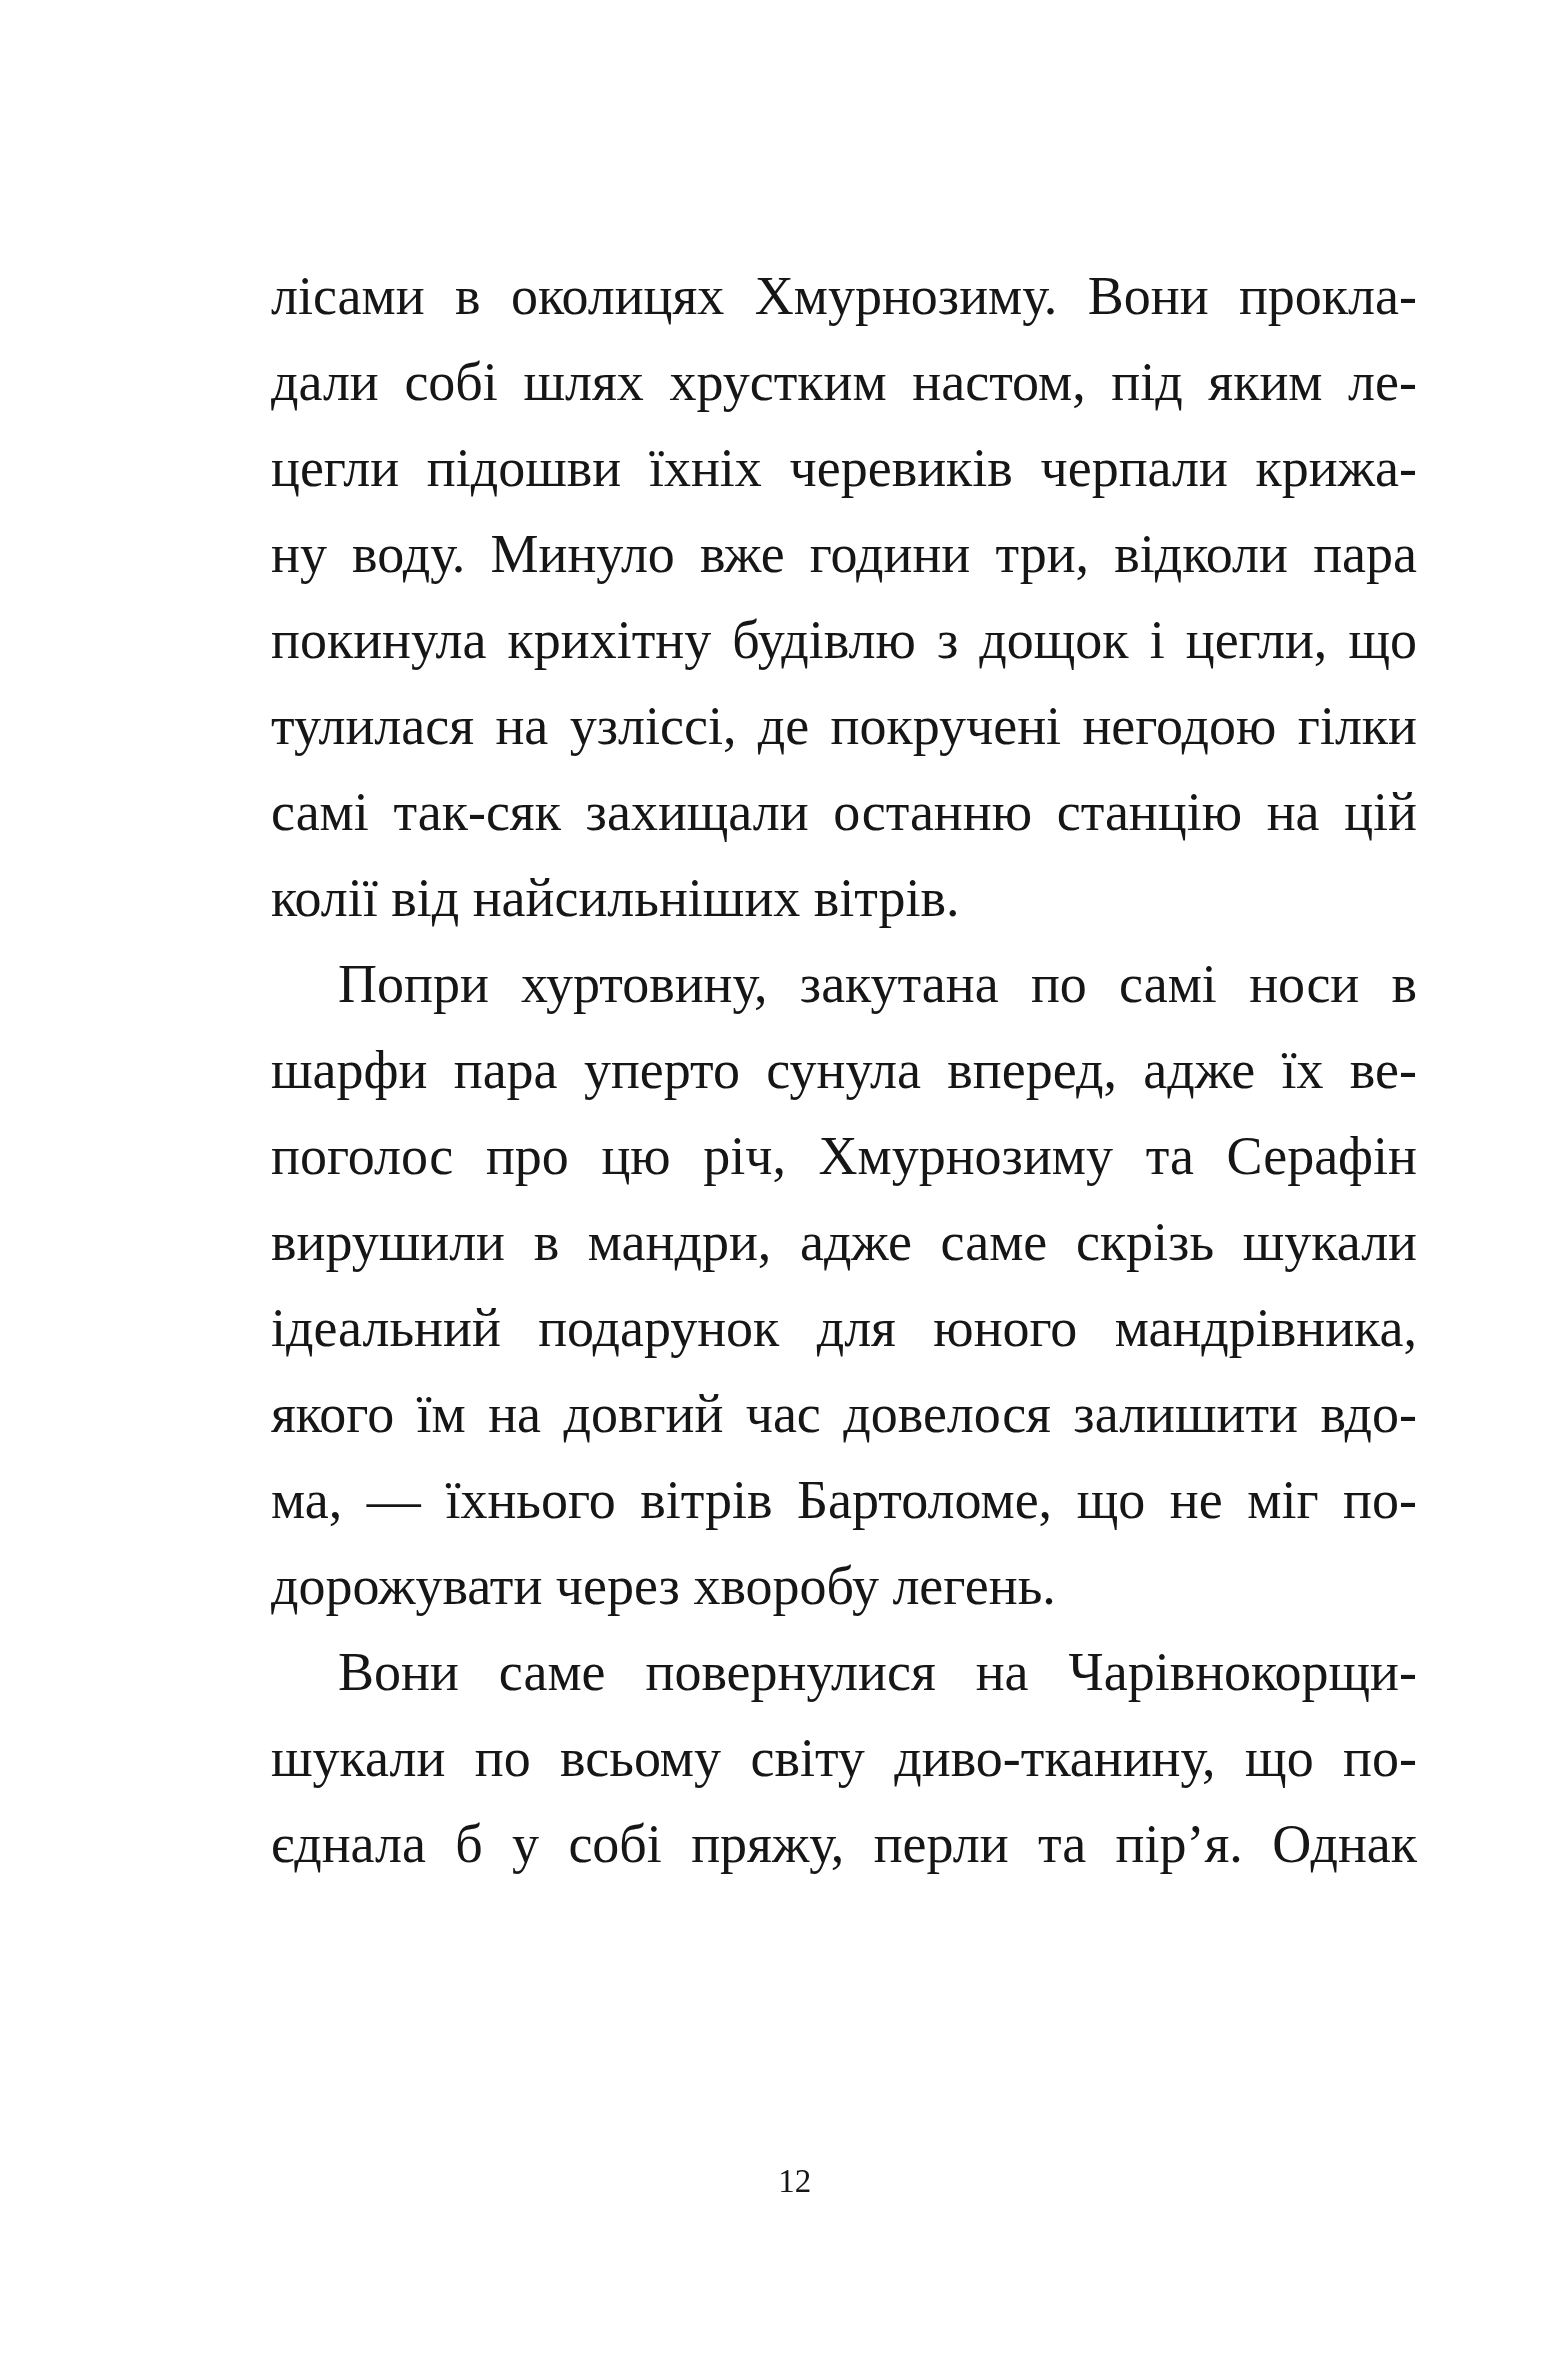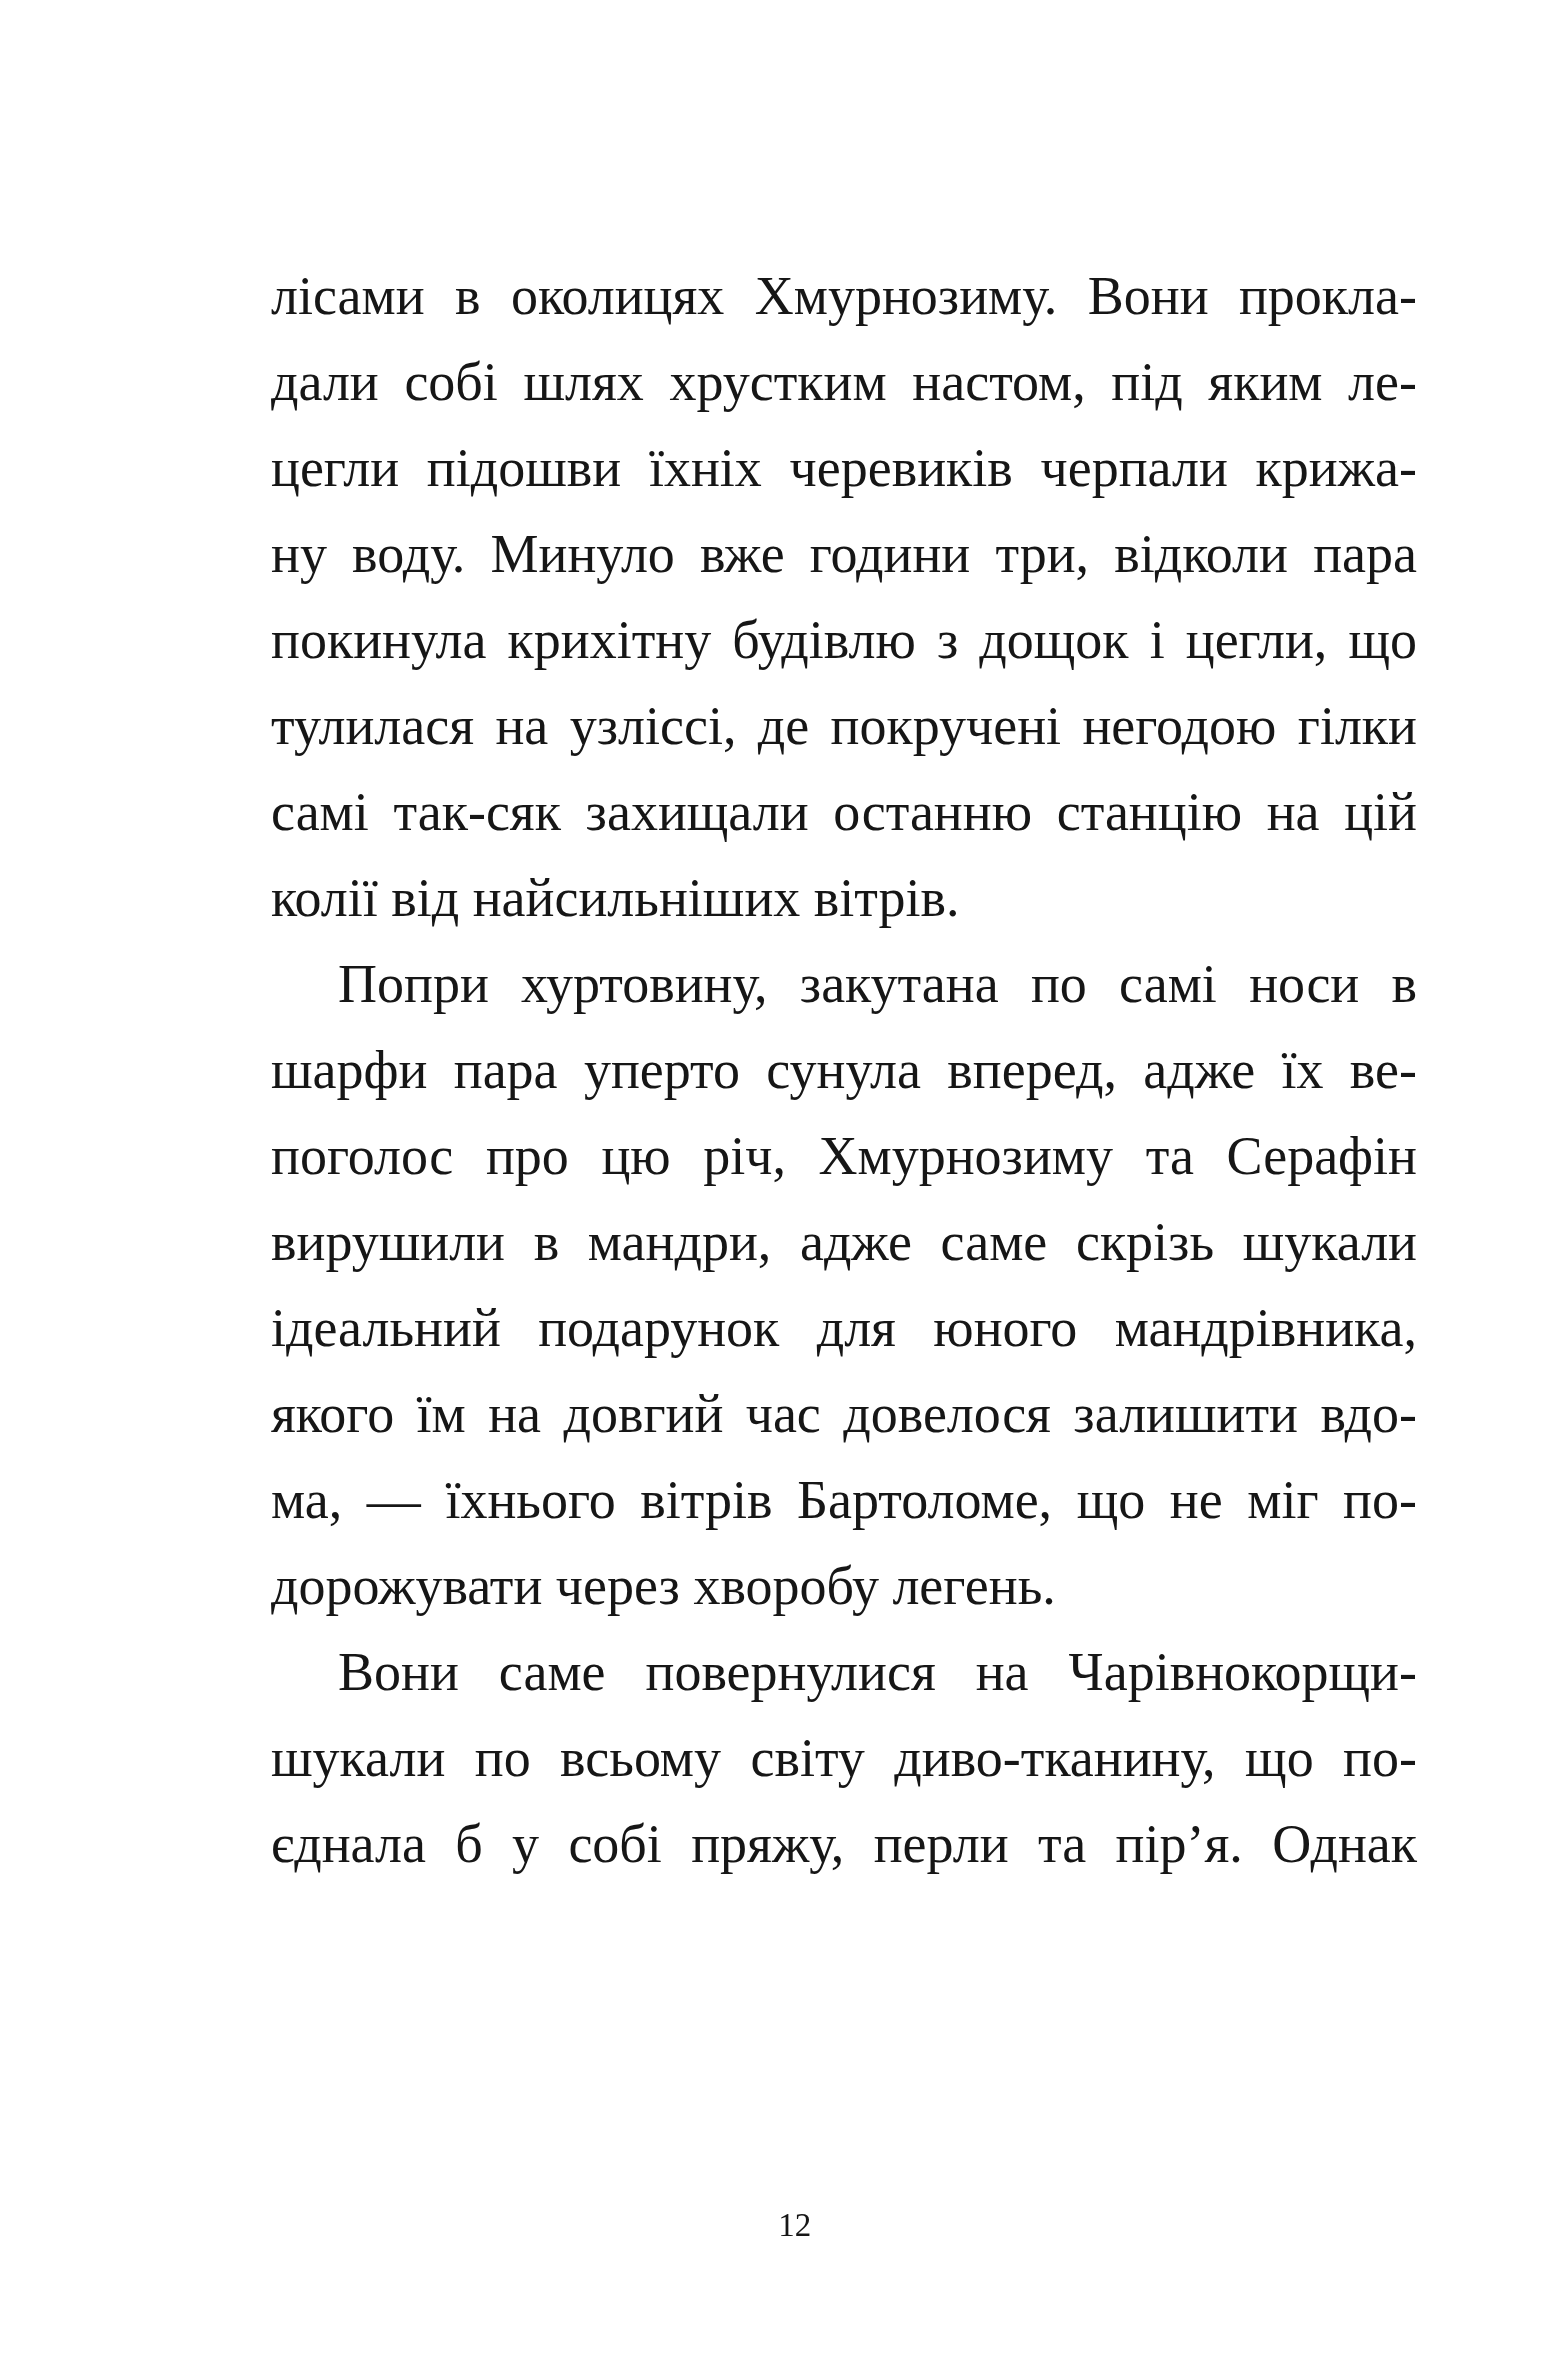--- a/index.html
+++ b/index.html
@@ -41,21 +41,20 @@
     .page-number {
       position: absolute;
       top: 2162px;
       left: 0;
       width: 1565px;
       text-align: center;
       font-size: 33px;
       line-height: 39px;
       padding-left: 24.5px;
       box-sizing: border-box;
-      margin-top: 44px;
     }
   </style>
 </head>
 <body>
 
 <div class="text-block">
 
   <div>
     <span class="line">лісами в околицях Хмурнозиму. Вони прокла-</span>
     <span class="line">дали собі шлях хрустким настом, під яким ле-</span>

